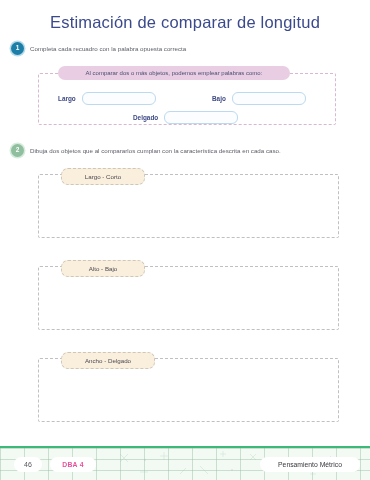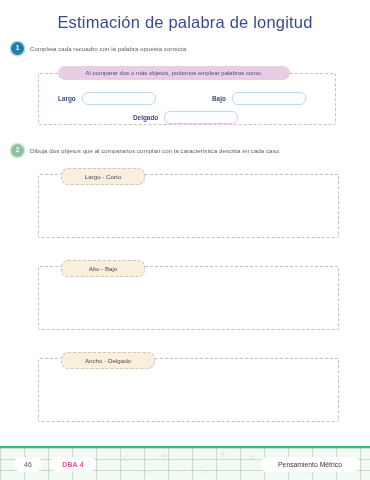--- a/index.html
+++ b/index.html
@@ -226,21 +226,21 @@
     font-size: 6.8px;
     color: #37383d;
     white-space: nowrap;
   }
 </style>
 </head>
 <body>
 
 <div id="page">
 
-  <div class="page-title">Estimación de palabra de longitud</div>
+  <div class="page-title">Estimación de comparar de longitud</div>
 
   <div class="exercise ex-1">
     <div class="badge badge-1">1</div>
     <div class="ex-text">Completa cada recuadro con la palabra opuesta correcta</div>
   </div>
 
   <div class="panel1"></div>
 
   <div class="banner">Al comparar dos o más objetos, podemos emplear palabras como:</div>
 

